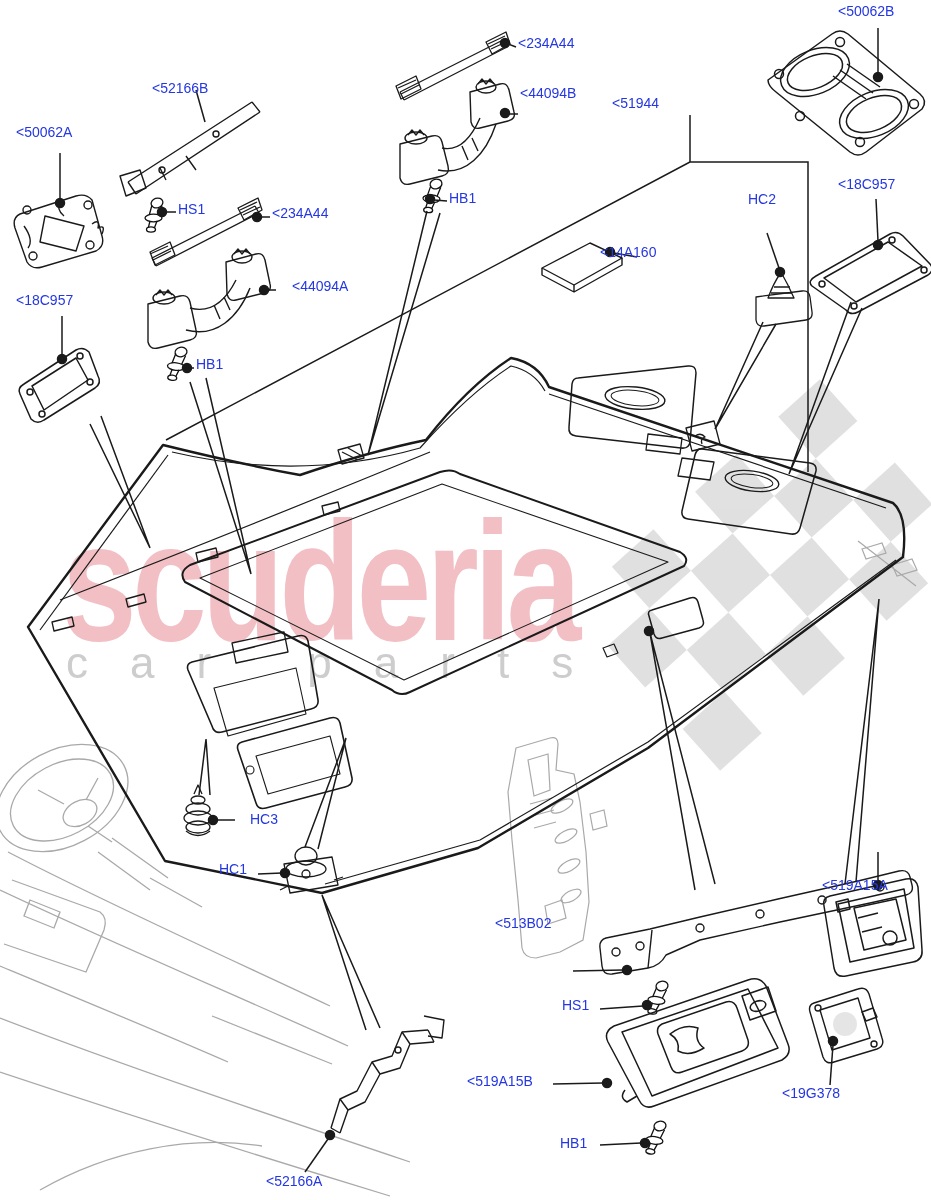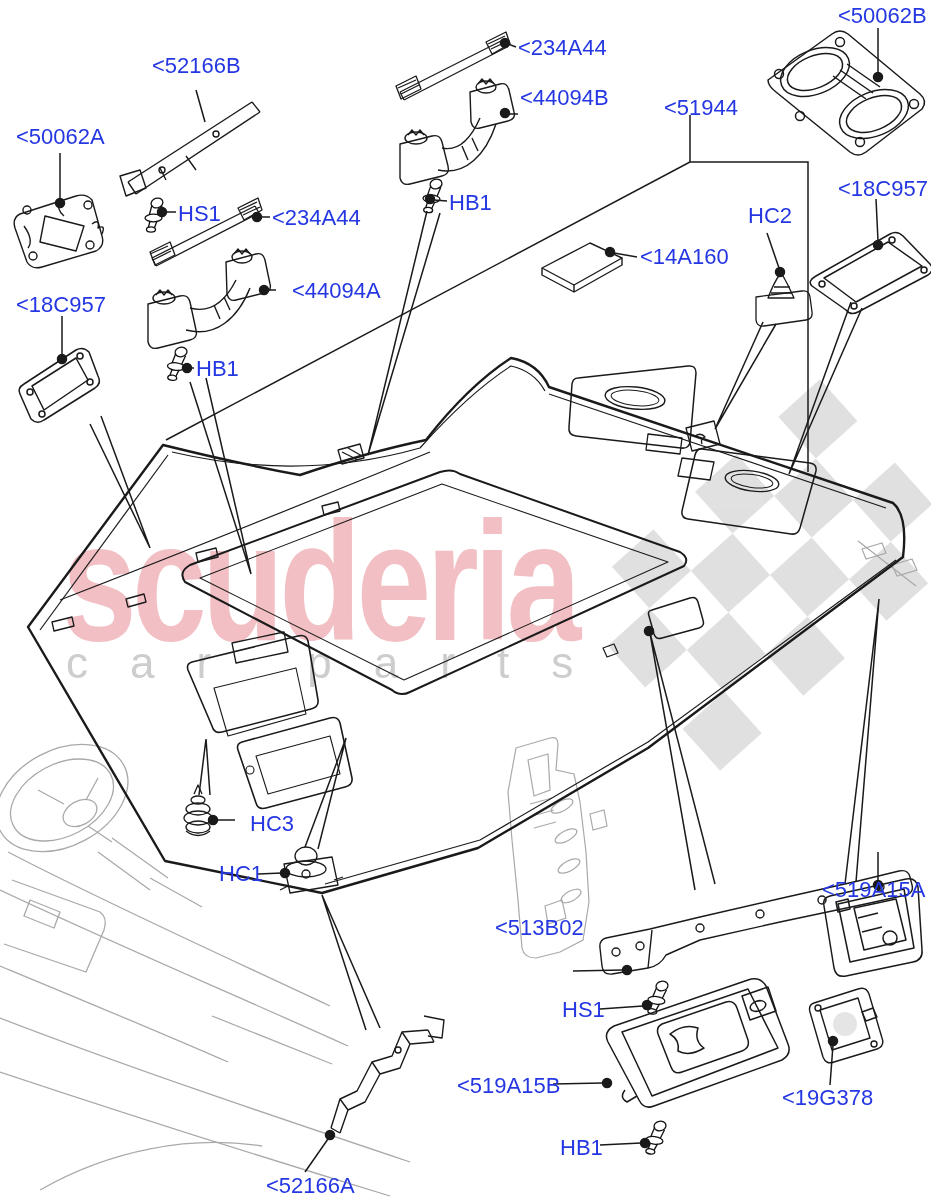--- a/index.html
+++ b/index.html
@@ -6,21 +6,21 @@
   #stage{position:relative;width:931px;height:1200px;overflow:hidden;background:#ffffff;
          font-family:"Liberation Sans",sans-serif;}
   
   .wm-brand{position:absolute;left:62px;top:498px;font-size:168px;font-weight:700;
             letter-spacing:-6px;line-height:1;color:#f2bfc4;transform:scaleX(.8);
             transform-origin:left top;white-space:nowrap;z-index:1;}
   .wm-sub{position:absolute;left:66px;top:638px;font-size:44px;font-weight:400;
           letter-spacing:42px;color:#cdcdcd;white-space:nowrap;z-index:1;}
   svg.art{position:absolute;left:0;top:0;z-index:2;}
   
-  .lbl{position:absolute;z-index:3;font-size:22px;font-weight:400;color:#2437e2;
+  .lbl{position:absolute;z-index:3;font-size:14px;font-weight:400;color:#2437e2;
        white-space:nowrap;cursor:pointer;line-height:1.1;}
 </style>
 </head>
 <body>
 
 <div id="stage">
 
   <div class="wm-brand">scuderia</div>
   <div class="wm-sub">car parts</div>
 
@@ -341,36 +341,36 @@
         <circle cx="833" cy="1041" r="4.5"></circle>
       <path d="M600,1145 L641,1143" fill="none"></path>
         <circle cx="645" cy="1143" r="4.5"></circle>
       <path d="M305,1172 L328,1139" fill="none"></path>
         <circle cx="330" cy="1135" r="4.5"></circle>
       <circle cx="649" cy="631" r="4.5"></circle>
     </g>
   </svg>
 
   <span class="lbl" style="left:16px;top:125px">&lt;50062A</span>
-  <span class="lbl" style="left:152px;top:54px">&lt;52166B</span>
+  <span class="lbl" style="left:152px;top:81px">&lt;52166B</span>
   <span class="lbl" style="left:178px;top:202px">HS1</span>
   <span class="lbl" style="left:272px;top:206px">&lt;234A44</span>
   <span class="lbl" style="left:16px;top:293px">&lt;18C957</span>
   <span class="lbl" style="left:292px;top:279px">&lt;44094A</span>
   <span class="lbl" style="left:196px;top:357px">HB1</span>
   <span class="lbl" style="left:518px;top:36px">&lt;234A44</span>
   <span class="lbl" style="left:520px;top:86px">&lt;44094B</span>
-  <span class="lbl" style="left:664px;top:96px">&lt;51944</span>
+  <span class="lbl" style="left:612px;top:96px">&lt;51944</span>
   <span class="lbl" style="left:449px;top:191px">HB1</span>
-  <span class="lbl" style="left:640px;top:245px">&lt;14A160</span>
-  <span class="lbl" style="left:748px;top:204px">HC2</span>
+  <span class="lbl" style="left:600px;top:245px">&lt;14A160</span>
+  <span class="lbl" style="left:748px;top:192px">HC2</span>
   <span class="lbl" style="left:838px;top:4px">&lt;50062B</span>
   <span class="lbl" style="left:838px;top:177px">&lt;18C957</span>
   <span class="lbl" style="left:250px;top:812px">HC3</span>
   <span class="lbl" style="left:219px;top:862px">HC1</span>
   <span class="lbl" style="left:822px;top:878px">&lt;519A15A</span>
   <span class="lbl" style="left:495px;top:916px">&lt;513B02</span>
   <span class="lbl" style="left:562px;top:998px">HS1</span>
-  <span class="lbl" style="left:457px;top:1074px">&lt;519A15B</span>
+  <span class="lbl" style="left:467px;top:1074px">&lt;519A15B</span>
   <span class="lbl" style="left:782px;top:1086px">&lt;19G378</span>
   <span class="lbl" style="left:560px;top:1136px">HB1</span>
   <span class="lbl" style="left:266px;top:1174px">&lt;52166A</span>
 </div>
 
 </body></html>

